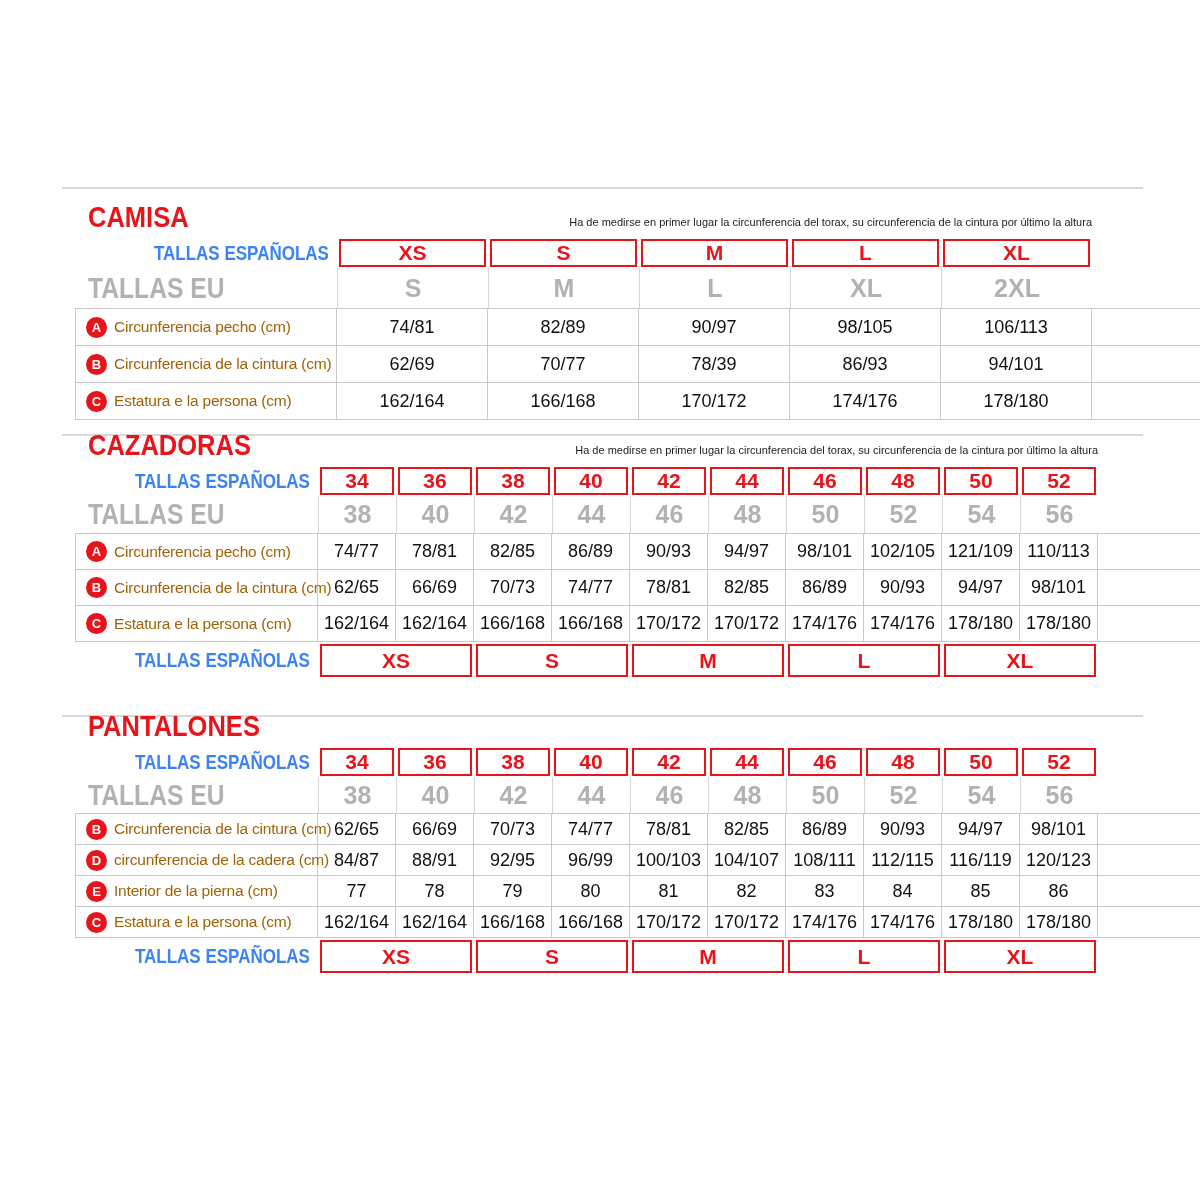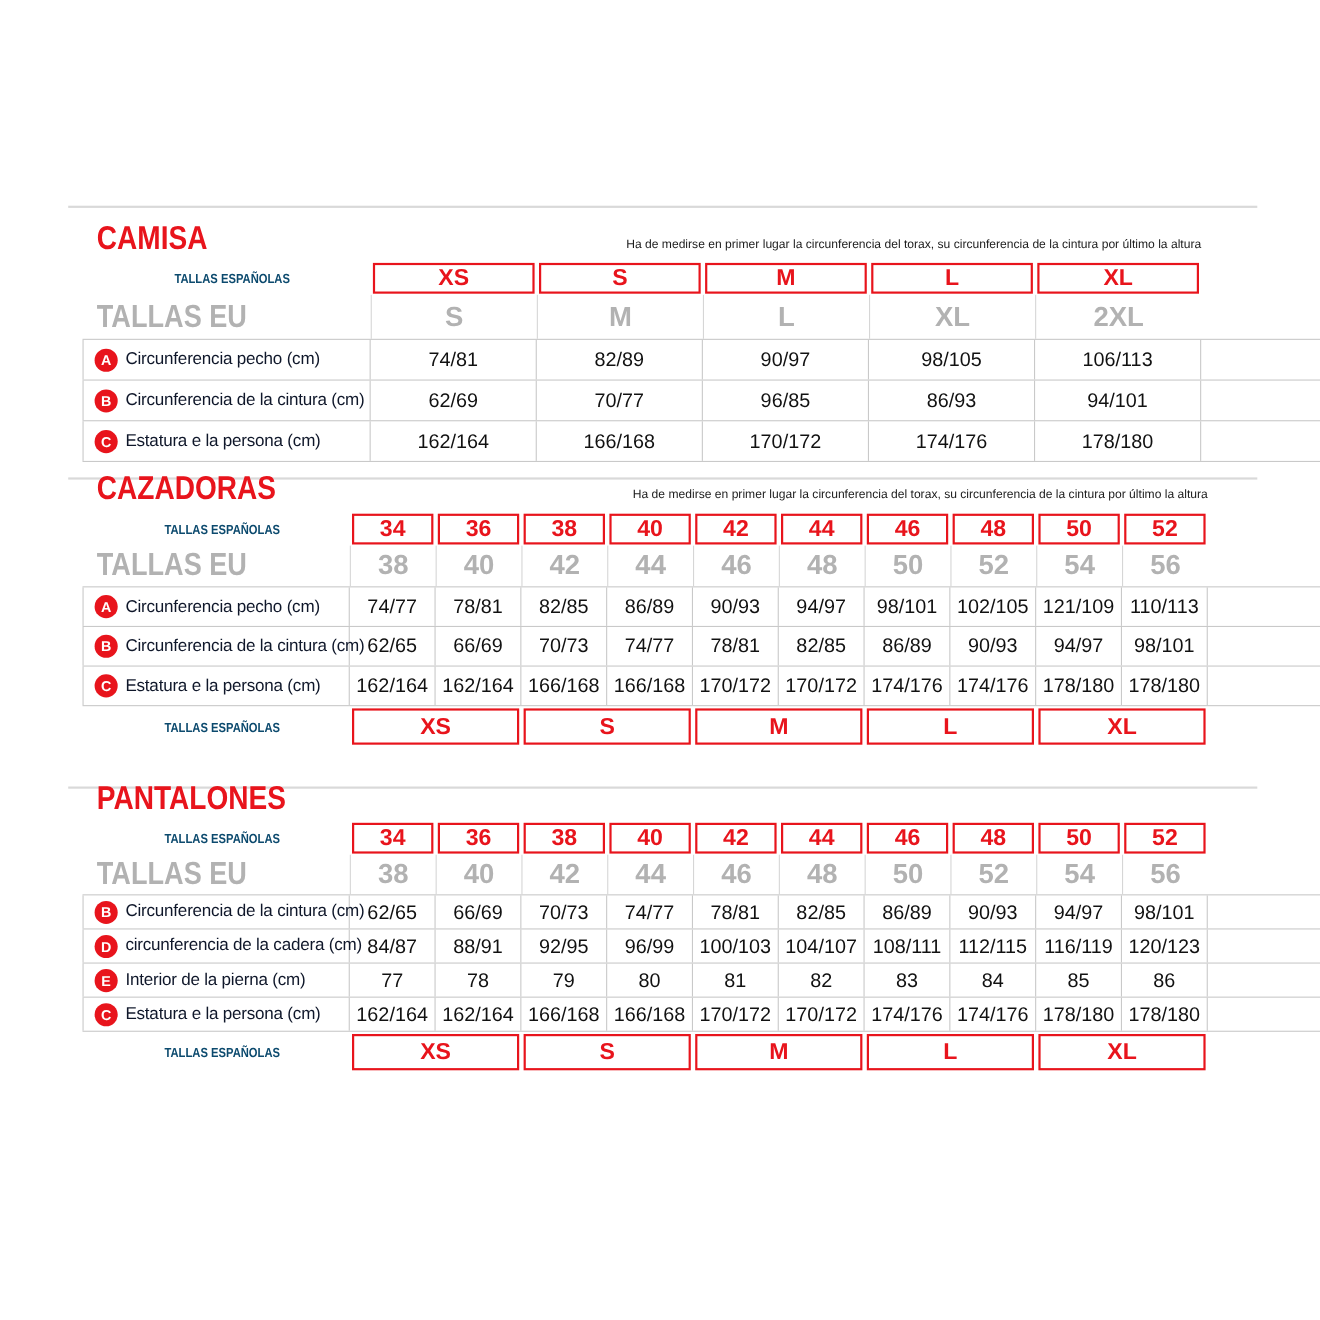--- a/index.html
+++ b/index.html
@@ -30,21 +30,21 @@
   .sec-subtitle { font-size: 11px; color: #1c1c1c; padding-bottom: 5px; white-space: nowrap; }
 
   .trow { display: grid; }
   .cols-c5  { grid-template-columns: 262px repeat(5, 151px); }
   .cols-c10 { grid-template-columns: 243px repeat(10, 78px); }
 
   .cell { display: flex; align-items: center; justify-content: center; }
 
   
   .row-sizes { height: 30px; }
-  .label-red { justify-content: center; padding-right: 8px; color: #0c4a6e; font-weight: bold; font-size: 12px; white-space: nowrap; }
+  .label-red { justify-content: flex-end; padding-right: 8px; color: #3b82f6; font-weight: bold; font-size: 20px; white-space: nowrap; }
   .cx-r { display: inline-block; transform: scaleX(0.85); transform-origin: right center; }
   .cx-l { display: inline-block; transform: scaleX(0.85); transform-origin: left center; }
   .size-box {
     border: 2px solid #e8141c; margin: 1px 2px;
     color: #e8141c; font-weight: bold; font-size: 21px;
   }
 
   
   .row-eu { height: var(--euh); }
   .label-eu { justify-content: flex-start; padding-left: 13px; color: #b2b2b2; font-weight: bold; font-size: 29px; white-space: nowrap; }
@@ -52,21 +52,21 @@
 
   
   .measure-block { border-top: 1px solid #c9c9c9; }
   .measure-row { height: var(--rowh); border-bottom: 1px solid #c9c9c9; }
   .label-measure { justify-content: flex-start; padding-left: 10px; border-left: 1px solid #c9c9c9; border-right: 1px solid #c9c9c9; }
   .badge {
     width: 21px; height: 21px; border-radius: 50%; background: #e8141c; color: #fff;
     font-weight: bold; font-size: 13px; display: flex; align-items: center; justify-content: center;
     margin-right: 7px; flex: 0 0 auto;
   }
-  .mlabel { font-size: 15.5px; color: #0f172a; white-space: nowrap; letter-spacing: -0.2px; }
+  .mlabel { font-size: 15.5px; color: #a16207; white-space: nowrap; letter-spacing: -0.2px; }
   .value-cell { font-size: 18px; color: #111; border-right: 1px solid #c9c9c9; }
 
   
   .row-group { margin-top: 2px; height: 33px; }
   .group-box {
     grid-column: span 2; border: 2px solid #e8141c; margin: 0 2px;
     color: #e8141c; font-weight: bold; font-size: 21px;
   }
 </style>
 </head>
@@ -112,21 +112,21 @@
           <div class="cell value-cell">98/105</div>
           <div class="cell value-cell">106/113</div>
         </div>
         <div class="trow measure-row cols-c5">
           <div class="cell label-measure">
             <div class="badge">B</div>
             <div class="mlabel">Circunferencia de la cintura (cm)</div>
           </div>
           <div class="cell value-cell">62/69</div>
           <div class="cell value-cell">70/77</div>
-          <div class="cell value-cell">96/85</div>
+          <div class="cell value-cell">78/39</div>
           <div class="cell value-cell">86/93</div>
           <div class="cell value-cell">94/101</div>
         </div>
         <div class="trow measure-row cols-c5">
           <div class="cell label-measure">
             <div class="badge">C</div>
             <div class="mlabel">Estatura e la persona (cm)</div>
           </div>
           <div class="cell value-cell">162/164</div>
           <div class="cell value-cell">166/168</div>

